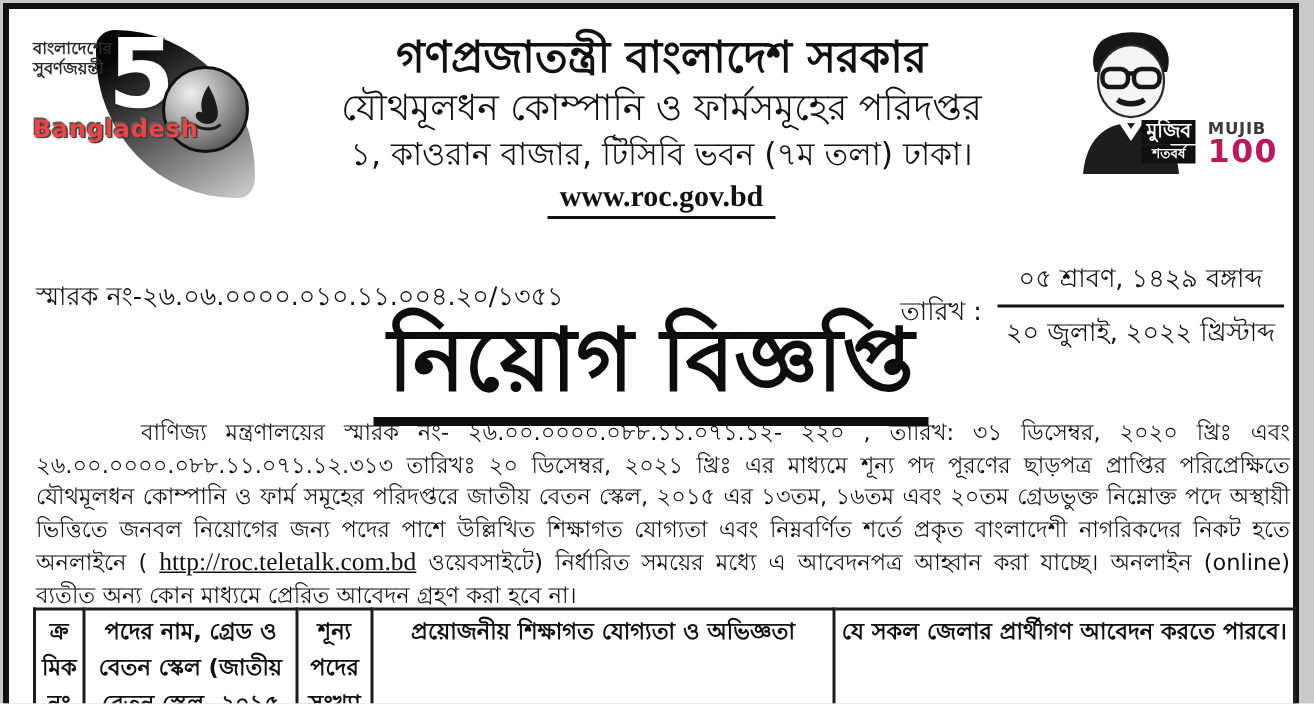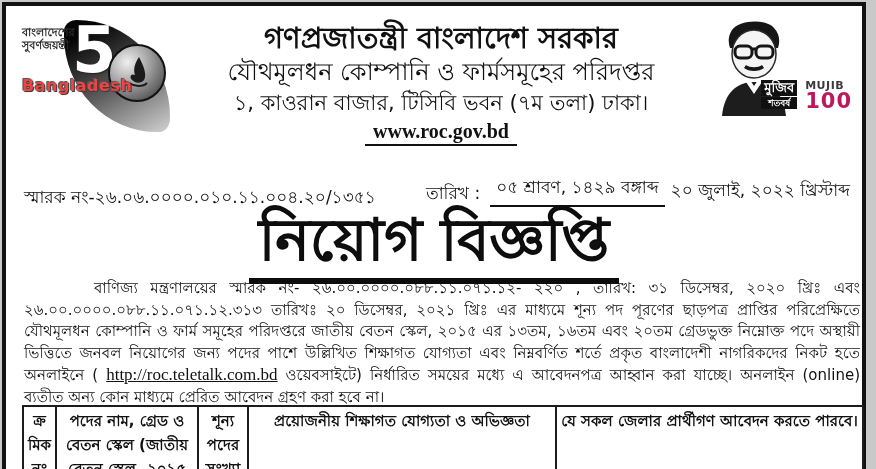--- a/index.html
+++ b/index.html
@@ -50,21 +50,21 @@
   .chip.small { font-size:9px; line-height:12px; }
   .m100 { display:flex; flex-direction:column; line-height:1; }
   .m100 .en1 { font-size:11px; font-weight:bold; color:#3c3c3c; letter-spacing:.5px; }
   .m100 .en2 { font-size:21px; font-weight:bold; color:#be185d; letter-spacing:1px; }
 
   
   .memo-row { position:absolute; left:18px; top:166px; width:832px; display:flex; justify-content:space-between; align-items:flex-start; }
   .memo-no { font-size:17px; padding-top:12px; }
   .date-block { display:flex; align-items:center; gap:10px; }
   .date-label { font-size:17px; padding-top:8px; }
-  .date-stack { display:flex; flex-direction:row; text-align:center; font-size:17px; }
+  .date-stack { display:flex; flex-direction:column; text-align:center; font-size:17px; }
   .date-top { border-bottom:2px solid #111; padding:0 6px 3px; }
   .date-bottom { padding:3px 6px 0; }
 
   
   .title-wrap { position:absolute; left:0; top:198px; width:100%; text-align:center; }
   .notice-title {
     display:inline-block; font-size:58px; line-height:72px; font-weight:400;
     border-bottom:6px solid #0c0c0c; padding:0 10px 2px;
     -webkit-text-stroke:2px #0c0c0c;
   }

